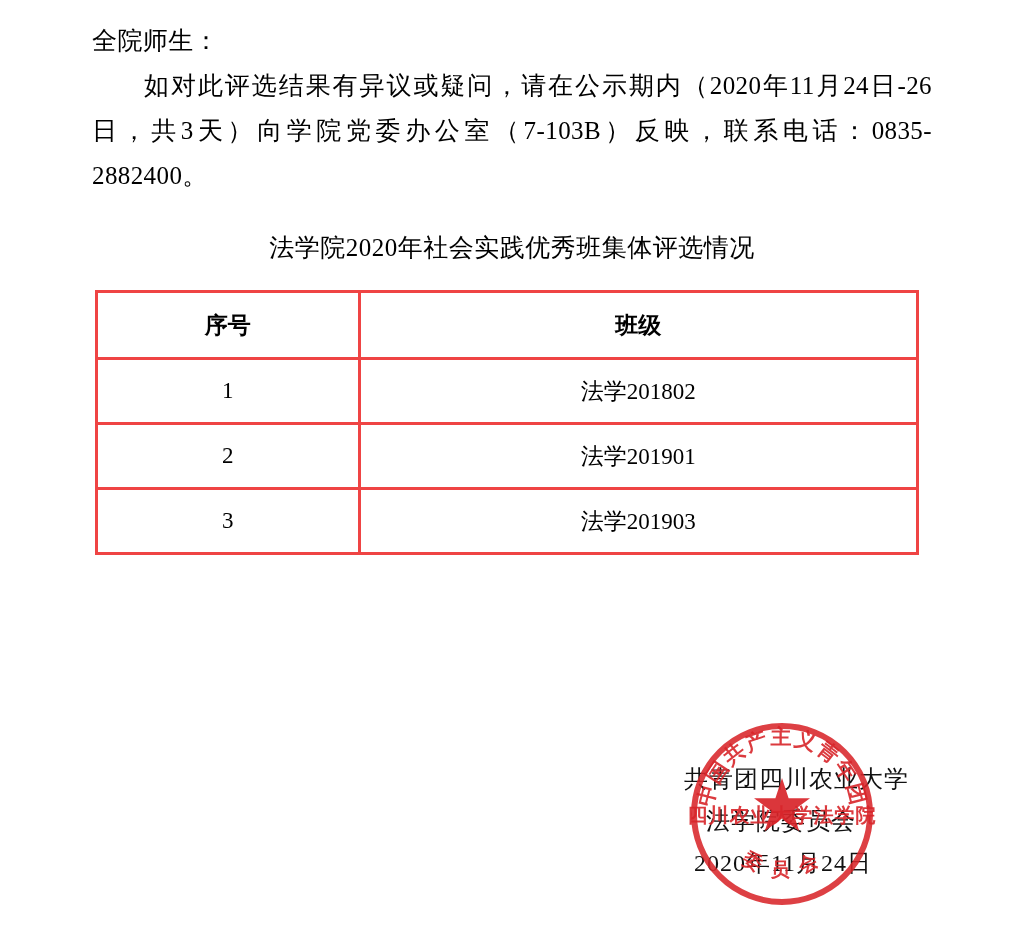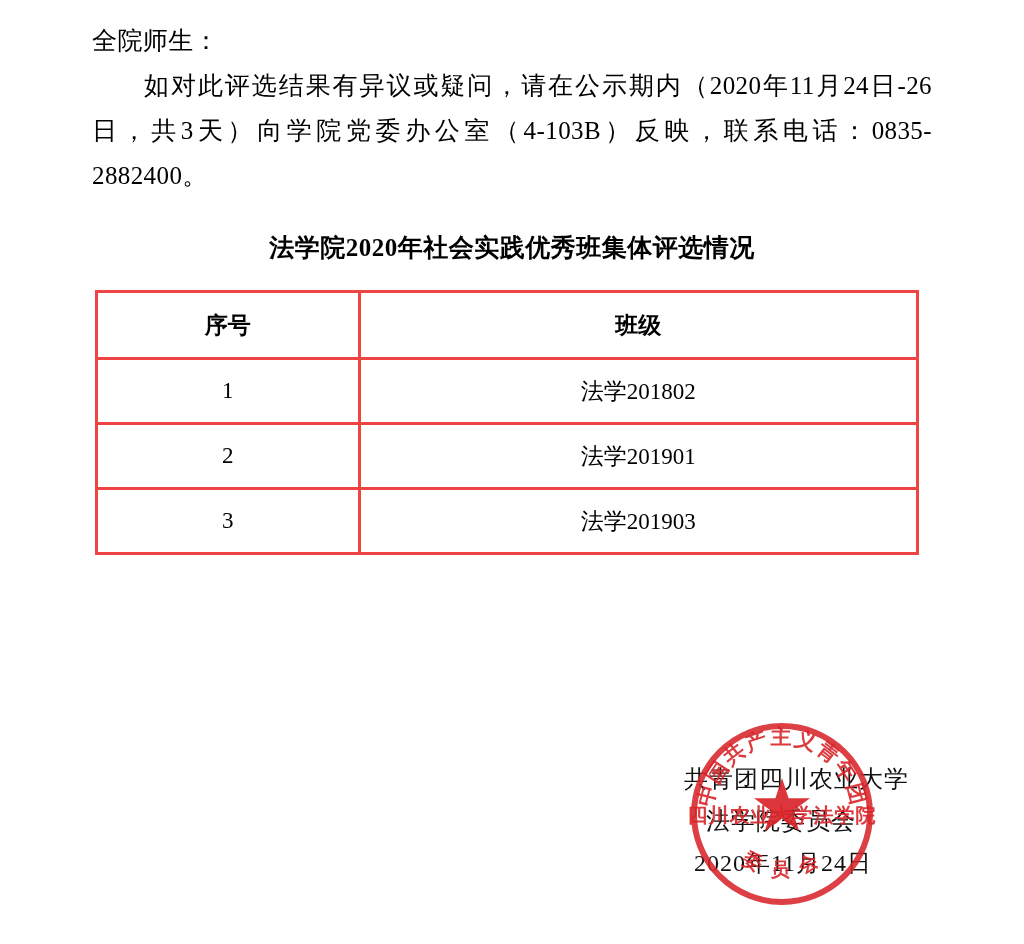--- a/index.html
+++ b/index.html
@@ -39,21 +39,21 @@
     margin: 0 0 0 0;
   }
   .para.indent {
     text-indent: 52px;
   }
 
   .doc-title {
     margin-top: 30px;
     text-align: center;
     font-size: 25px;
-    font-weight: bold;
+    font-weight: normal;
     line-height: 40px;
     letter-spacing: 0.5px;
   }
 
   .table-wrap {
     margin-top: 22px;
     width: 824px;
     margin-left: 3px;
   }
   table.grid {
@@ -104,21 +104,21 @@
 </head>
 <body>
 
 <div class="page">
 
   <div class="doc-body">
 
     <p class="para">全院师生：</p>
 
 
-    <p class="para indent">如对此评选结果有异议或疑问，请在公示期内（2020年11月24日-26日，共3天）向学院党委办公室（4-103B）反映，联系电话：0835-2882400。</p>
+    <p class="para indent">如对此评选结果有异议或疑问，请在公示期内（2020年11月24日-26日，共3天）向学院党委办公室（7-103B）反映，联系电话：0835-2882400。</p>
 
     <div class="doc-title">法学院2020年社会实践优秀班集体评选情况</div>
 
     <div class="table-wrap">
       <table class="grid">
         <colgroup>
             <col class="c1">
             <col class="c2">
           </colgroup>
         <thead>

